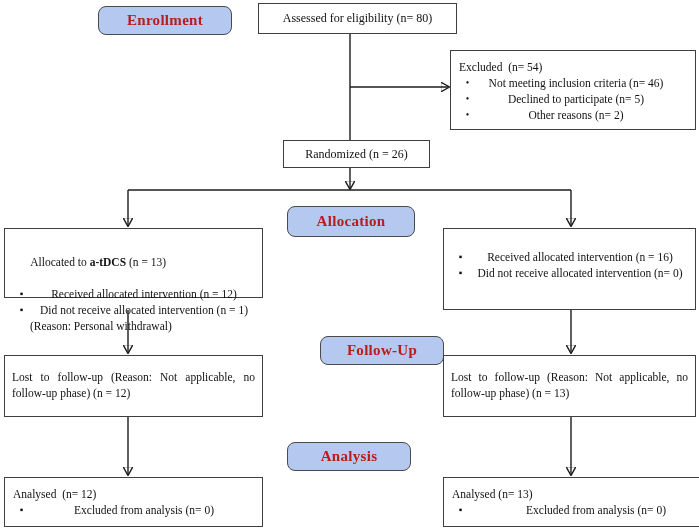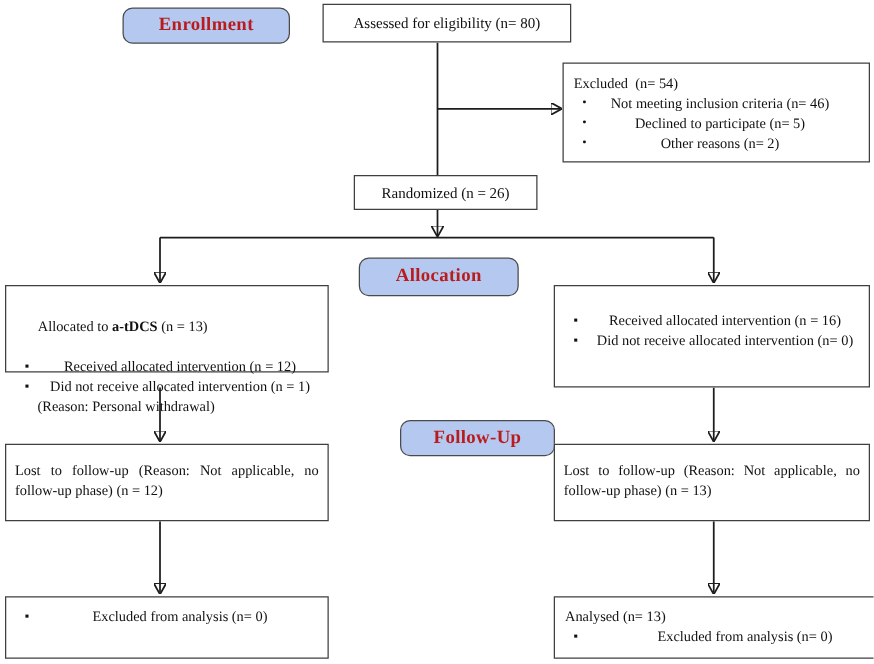--- a/index.html
+++ b/index.html
@@ -70,20 +70,21 @@
     <path d="M571,190 L571,225" marker-end="url(#arr)"></path>
     <path d="M128,310 L128,352" marker-end="url(#arr)"></path>
     <path d="M571,310 L571,352" marker-end="url(#arr)"></path>
     <path d="M128,417 L128,474" marker-end="url(#arr)"></path>
     <path d="M571,417 L571,474" marker-end="url(#arr)"></path>
   </svg>
 
   <div class="badge" style="left:98px; top:6px; width:134px; height:29px;">Enrollment</div>
   <div class="badge" style="left:287px; top:206px; width:128px; height:31px;">Allocation</div>
   <div class="badge" style="left:287px; top:336px; width:124px; height:29px;margin-left:33px;">Follow-Up</div>
+  <div class="badge" style="left:287px; top:442px; width:124px; height:29px;">Analysis</div>
 
   <div class="box center" style="left:258px; top:3px; width:199px; height:31px;">
     <span>Assessed for eligibility (n= 80)</span>
   </div>
 
   <div class="box pad" style="left:450px; top:50px; width:246px; height:80px;">
     <div class="title">Excluded  (n= 54)</div>
     <div class="brow">
       <span class="bmark">•</span>
       <span class="btext">Not meeting inclusion criteria (n= 46)</span>
@@ -130,20 +131,21 @@
 
   <div class="box" style="left:4px; top:355px; width:259px; height:62px; padding:13px 7px 4px 7px;">
     <div class="just">Lost to follow-up (Reason: Not applicable, no follow-up phase) (n = 12)</div>
   </div>
 
   <div class="box" style="left:443px; top:355px; width:253px; height:62px; padding:13px 7px 4px 7px;">
     <div class="just">Lost to follow-up (Reason: Not applicable, no follow-up phase) (n = 13)</div>
   </div>
 
   <div class="box" style="left:4px; top:477px; width:259px; height:50px; padding:8px 4px 4px 8px;">
+    <div class="title">Analysed  (n= 12)</div>
     <div class="brow">
       <span class="bmark">▪</span>
       <span class="btext">Excluded from analysis (n= 0)</span>
     </div>
   </div>
 
   <div class="box" style="left:443px; top:477px; width:285px; height:50px; padding:8px 4px 4px 8px;">
     <div class="title">Analysed (n= 13)</div>
     <div class="brow">
       <span class="bmark">▪</span>

